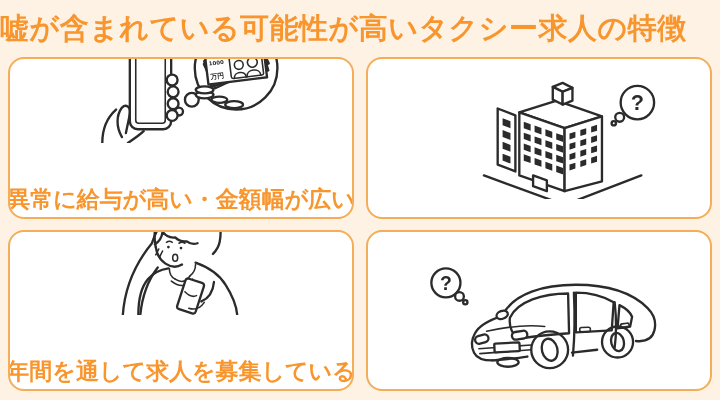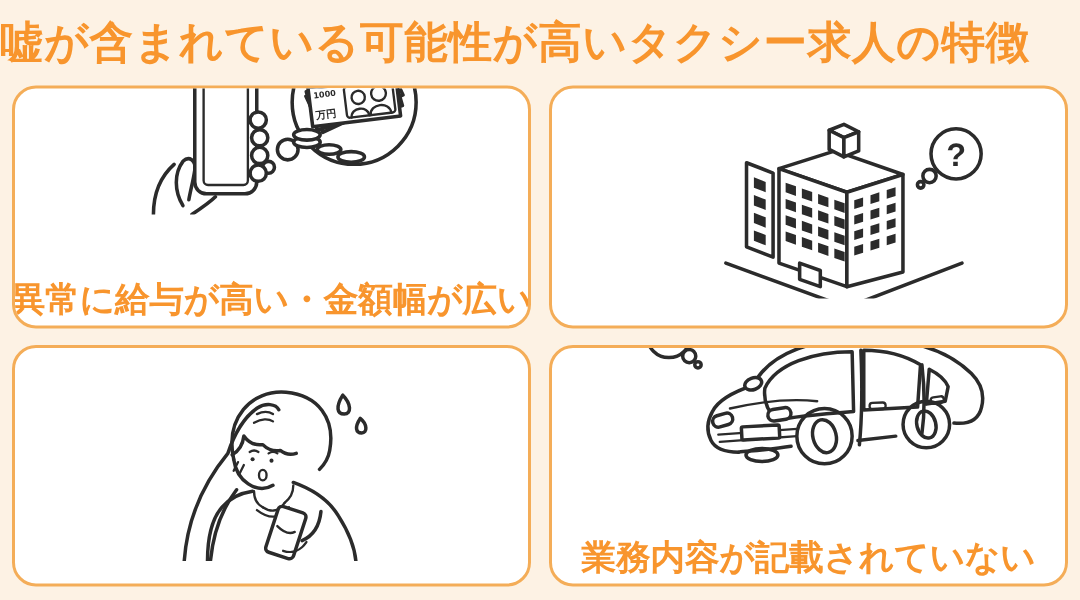--- a/index.html
+++ b/index.html
@@ -181,20 +181,21 @@
           <path class="ln" d="M187,78 C201,83 212,91 218,101 C225,112 229,121 230,132"></path>
           <path class="ln thin" d="M160,84 C160,89 162,93 166,95 M187,80 C187,85 185,89 181,92"></path>
           <path class="ln thin" d="M166,95 Q175,101 181,92 M162,97 Q175,107 184,95"></path>
 
           <rect class="lnw" x="172" y="96" width="20" height="33" rx="3" transform="rotate(18 182 112)"></rect>
           <path class="ln thin" d="M176,108 C180,112 184,114 188,112 M196,119 C192,125 186,127 180,125"></path>
           <path class="ln" d="M206,98 C205,108 200,115 193,118"></path>
         </g>
       </svg>
     </div>
+    <div class="label">年間を通して求人を募集している</div>
   </section>
 
   <section class="card">
     <div class="illus">
       <svg width="344" height="128" viewBox="0 0 344 132">
         <g>
           <circle class="lnw" cx="76" cy="38" r="15"></circle>
           <circle class="lnw" cx="90" cy="52" r="4.5"></circle>
           <circle class="lnw" cx="96" cy="58" r="2.2"></circle>
           <text class="qmark" x="76" y="45" font-size="20">?</text>
@@ -230,16 +231,15 @@
           <path class="ln thin" d="M118,88 C140,83 160,81 178,83"></path>
 
           <rect class="lnw" x="106" y="92" width="14" height="8" rx="4" transform="rotate(-16 113 96)"></rect>
           <rect class="lnw" x="144" y="88" width="16" height="8" rx="4" transform="rotate(-9 152 92)"></rect>
 
           <path class="ln thin" d="M110,106 L164,102 M111,111 L164,107"></path>
           <rect class="lnw" x="126" y="100" width="26" height="9" rx="1" transform="rotate(-3 139 104)"></rect>
         </g>
       </svg>
     </div>
-    <div class="label">業務内容が記載されていない</div>
   </section>
 
 </div>
 
 </body></html>

